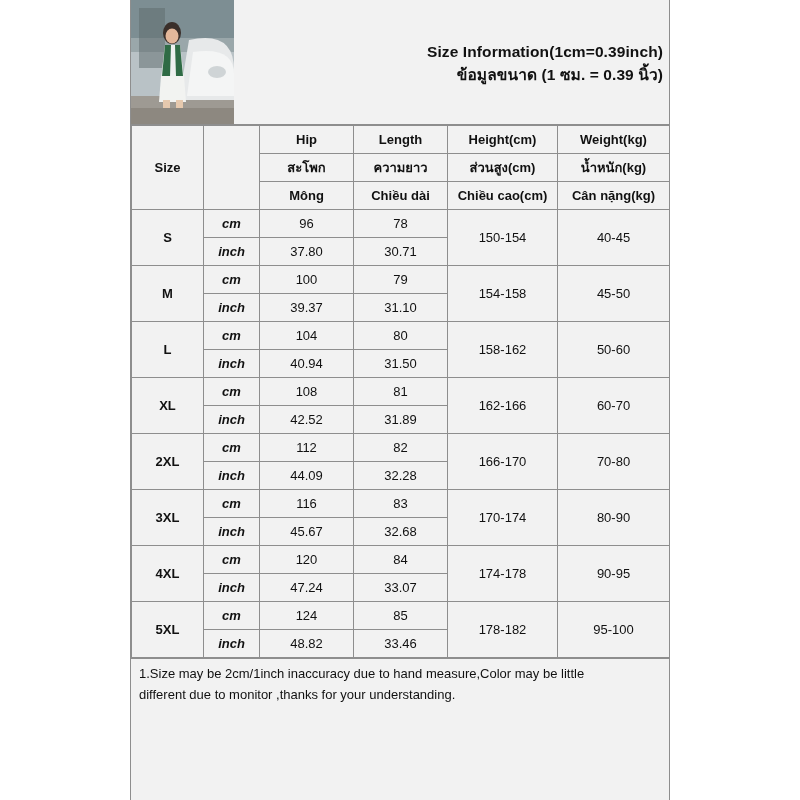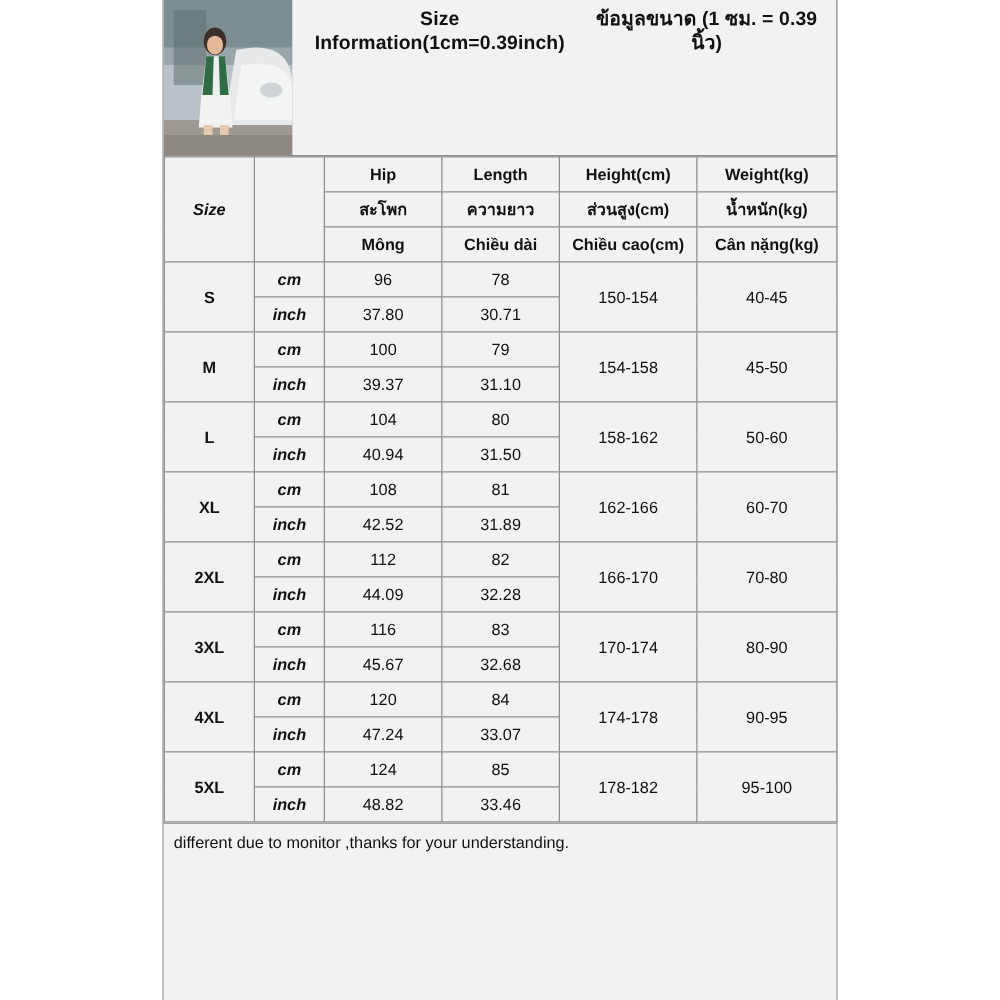--- a/index.html
+++ b/index.html
@@ -51,21 +51,22 @@
     flex: 0 0 103px;
     overflow: hidden;
     position: relative;
     background: #cfd4d8;
   }
   .photo svg { display: block; }
 
   .header-titles {
     flex: 1 1 auto;
     display: flex;
-    align-items: flex-start;
+    flex-direction: column;
+    align-items: flex-end;
     justify-content: center;
     gap: 4px;
     padding: 6px 6px 4px 6px;
     box-sizing: border-box;
   }
   .header-titles div {
     font-size: 15.5px;
     font-weight: bold;
     color: #111;
     letter-spacing: 0.1px;
@@ -98,21 +99,20 @@
   col.c-weight { width: 112px; }
 
   .hdr-cell {
     font-weight: bold;
     font-size: 13px;
     line-height: 26px;
   }
   .size-word {
     font-weight: bold;
     font-size: 20px;
-    font-style: italic;
   }
   .unit-cell {
     font-weight: bold;
     font-size: 12.5px;
     font-style: italic;
   }
   .sizecode {
     font-weight: bold;
     font-size: 14px;
   }
@@ -311,17 +311,18 @@
         </tr>
         <tr>
           <td class="unit-cell">inch</td>
           <td class="val">48.82</td>
           <td class="val">33.46</td>
         </tr>
       </tbody>
     </table>
 
     <div class="attention">
+      <p>1.Size may be 2cm/1inch inaccuracy due to hand measure,Color may be little</p>
       <p>different due to monitor ,thanks for your understanding.</p>
     </div>
 
   </div>
 </div>
 
 </body></html>

